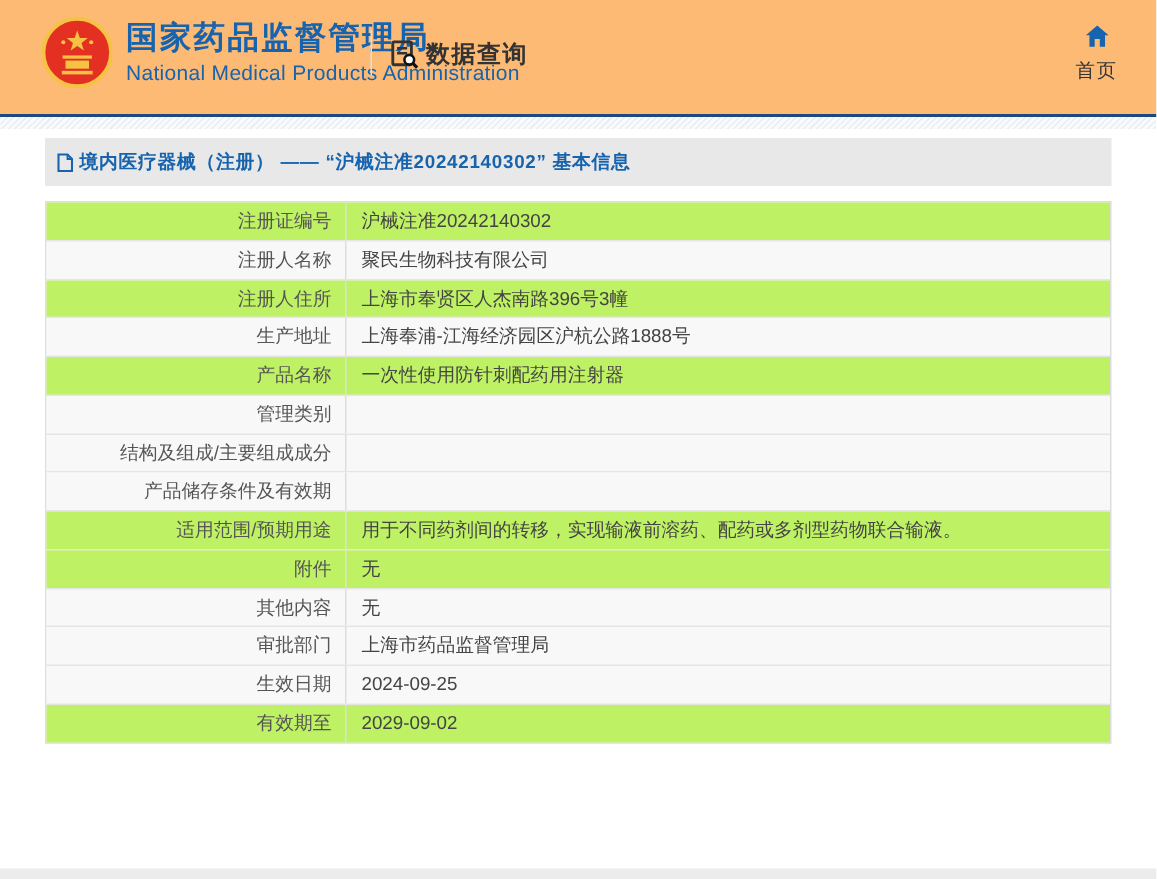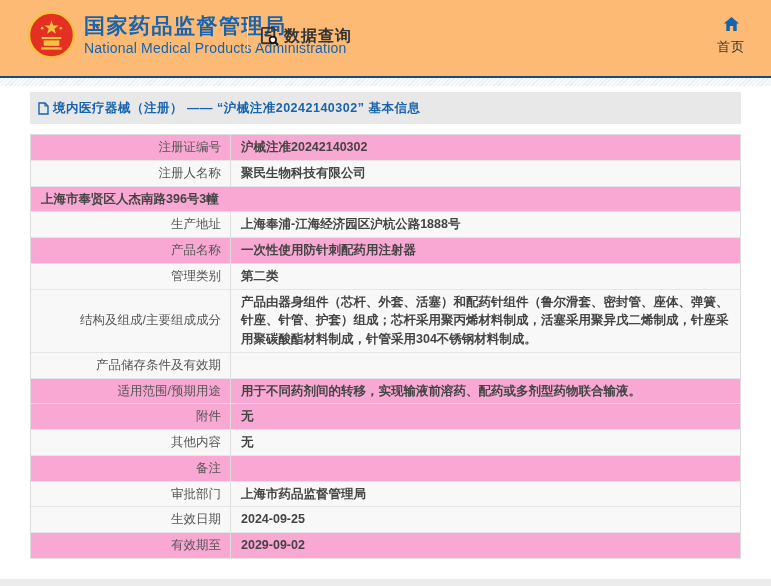--- a/index.html
+++ b/index.html
@@ -49,39 +49,38 @@
   .breadcrumb-icon { width: 11px; height: 13px; margin-right: 4px; flex: 0 0 auto; }
   .breadcrumb-text { font-size: 12.5px; font-weight: bold; color: #1763ad; letter-spacing: 0.5px; }
 
   
   .info-table {
     margin: 10px 30px 0 30px;
     border: 1px solid #ddd;
     border-bottom: none;
     background: #fff;
   }
-  .trow { display: flex; border-bottom: 1px solid #e5e5e5; background: #f9a8d4; }
+  .trow { display: flex; border-bottom: 1px solid #e5e5e5; background: #bef264; }
   .trow.alt { background: #f8f8f8; }
   .tlabel {
     width: 200px; flex: 0 0 auto;
     padding: 3px 9px 3px 4px;
     text-align: right;
     font-size: 12.5px; color: #555;
     line-height: 1.5;
     border-right: 1px solid #ddd;
     display: flex; align-items: center; justify-content: flex-end;
   }
   .tvalue {
     flex: 1;
     padding: 3px 10px;
     font-size: 12.5px; color: #444;
     line-height: 1.5;
     display: flex; align-items: flex-end;
     word-break: break-all;
-    font-weight: bold;
   }
 
   .footer-strip { position: absolute; left: 0; bottom: 0; width: 100%; height: 7px; background: #ececec; }
 </style>
 </head>
 <body>
 
 <div class="header">
   <div class="logo-block">
     <svg class="emblem" viewBox="0 0 48 48">
@@ -145,20 +144,23 @@
     </div>
     <div class="trow alt">
       <div class="tlabel">
         <span>注册人名称</span>
       </div>
       <div class="tvalue">
         <span>聚民生物科技有限公司</span>
       </div>
     </div>
     <div class="trow">
+      <div class="tlabel">
+        <span>注册人住所</span>
+      </div>
       <div class="tvalue">
         <span>上海市奉贤区人杰南路396号3幢</span>
       </div>
     </div>
     <div class="trow alt">
       <div class="tlabel">
         <span>生产地址</span>
       </div>
       <div class="tvalue">
         <span>上海奉浦-江海经济园区沪杭公路1888号</span>
@@ -169,31 +171,25 @@
         <span>产品名称</span>
       </div>
       <div class="tvalue">
         <span>一次性使用防针刺配药用注射器</span>
       </div>
     </div>
     <div class="trow alt">
       <div class="tlabel">
         <span>管理类别</span>
       </div>
-      <div class="tvalue">
-        <span>第二类</span>
-      </div>
     </div>
     <div class="trow alt">
       <div class="tlabel">
         <span>结构及组成/主要组成成分</span>
       </div>
-      <div class="tvalue">
-        <span>产品由器身组件（芯杆、外套、活塞）和配药针组件（鲁尔滑套、密封管、座体、弹簧、针座、针管、护套）组成；芯杆采用聚丙烯材料制成，活塞采用聚异戊二烯制成，针座采用聚碳酸酯材料制成，针管采用304不锈钢材料制成。</span>
-      </div>
     </div>
     <div class="trow alt">
       <div class="tlabel">
         <span>产品储存条件及有效期</span>
       </div>
       <div class="tvalue">
         <span></span>
       </div>
     </div>
     <div class="trow">
@@ -213,28 +209,20 @@
       </div>
     </div>
     <div class="trow alt">
       <div class="tlabel">
         <span>其他内容</span>
       </div>
       <div class="tvalue">
         <span>无</span>
       </div>
     </div>
-    <div class="trow">
-      <div class="tlabel">
-        <span>备注</span>
-      </div>
-      <div class="tvalue">
-        <span></span>
-      </div>
-    </div>
     <div class="trow alt">
       <div class="tlabel">
         <span>审批部门</span>
       </div>
       <div class="tvalue">
         <span>上海市药品监督管理局</span>
       </div>
     </div>
     <div class="trow alt">
       <div class="tlabel">

